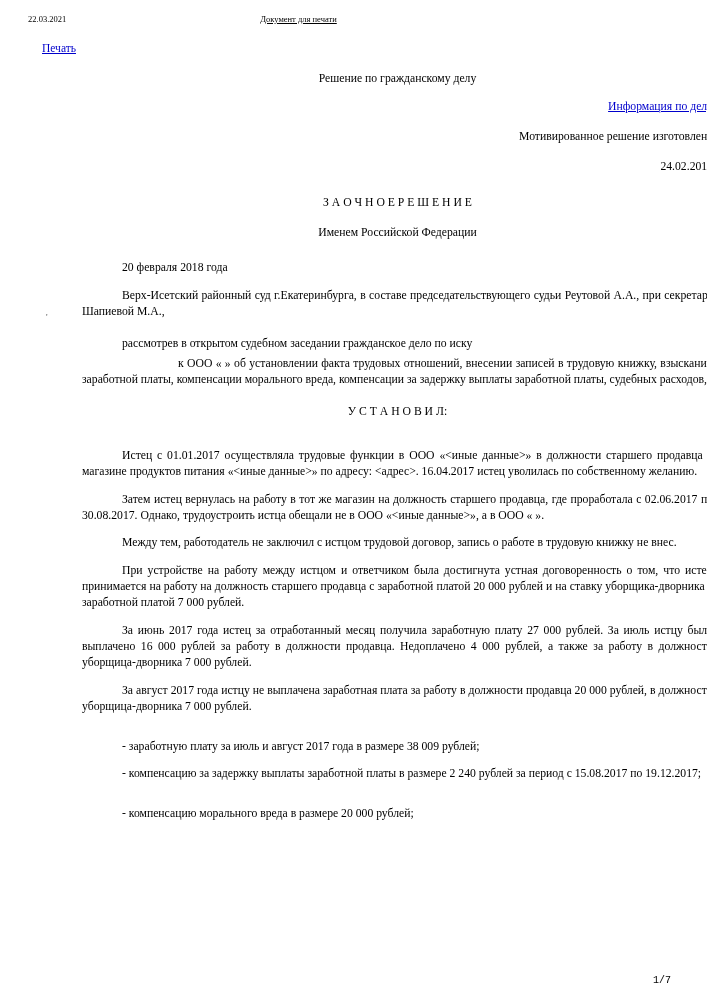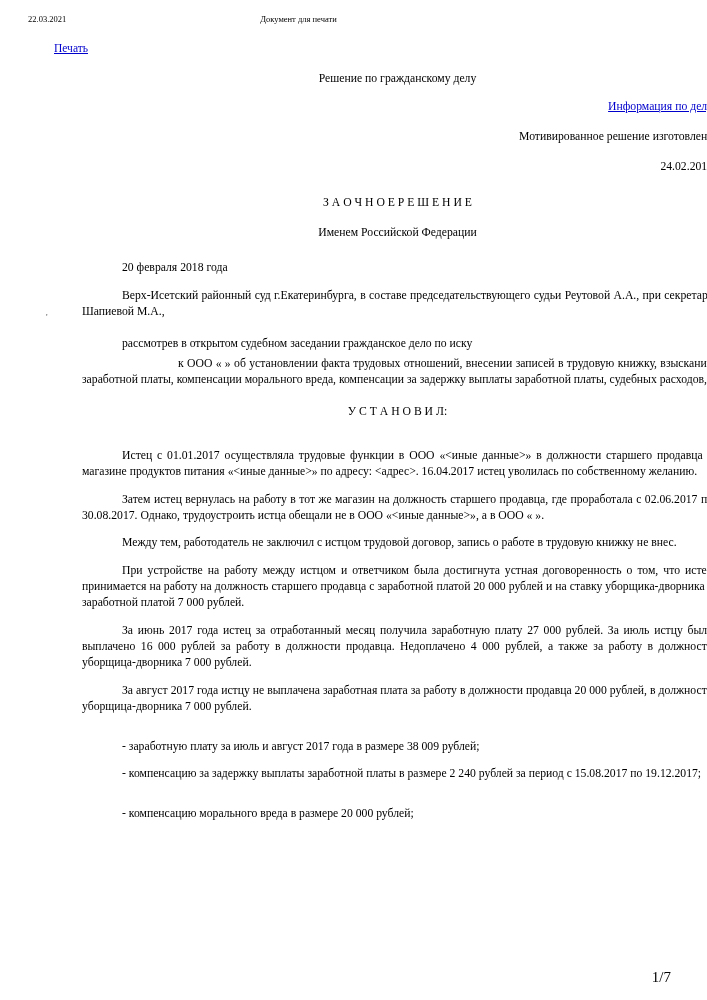--- a/index.html
+++ b/index.html
@@ -34,24 +34,25 @@
     position: absolute;
     left: 28px;
     top: 0;
   }
   .hdr-title {
     position: absolute;
     left: 0;
     top: 0;
     width: 597px;
     text-align: center;
+    text-decoration: underline;
   }
   .print-link {
     position: absolute;
-    left: 54px;
+    left: 42px;
     top: 42px;
     font-size: 11.5px;
     color: #0000cc;
     text-decoration: underline;
     font-family: "Liberation Serif", serif;
     cursor: pointer;
   }
   .content {
     position: absolute;
     left: 38px;
@@ -83,21 +84,22 @@
   }
   .info-link {
     color: #0000cc;
     text-decoration: underline;
     cursor: pointer;
   }
   .footer {
     position: absolute;
     bottom: 14px;
     right: 36px;
-    font-size: 15px;
+    font-size: 10px;
+    font-family: Liberation Mono, monospace;
   }
   .tickmark {
     position: absolute;
     left: 46px;
     top: 312px;
     font-size: 9px;
     color: #555;
   }
 </style>
 </head>

